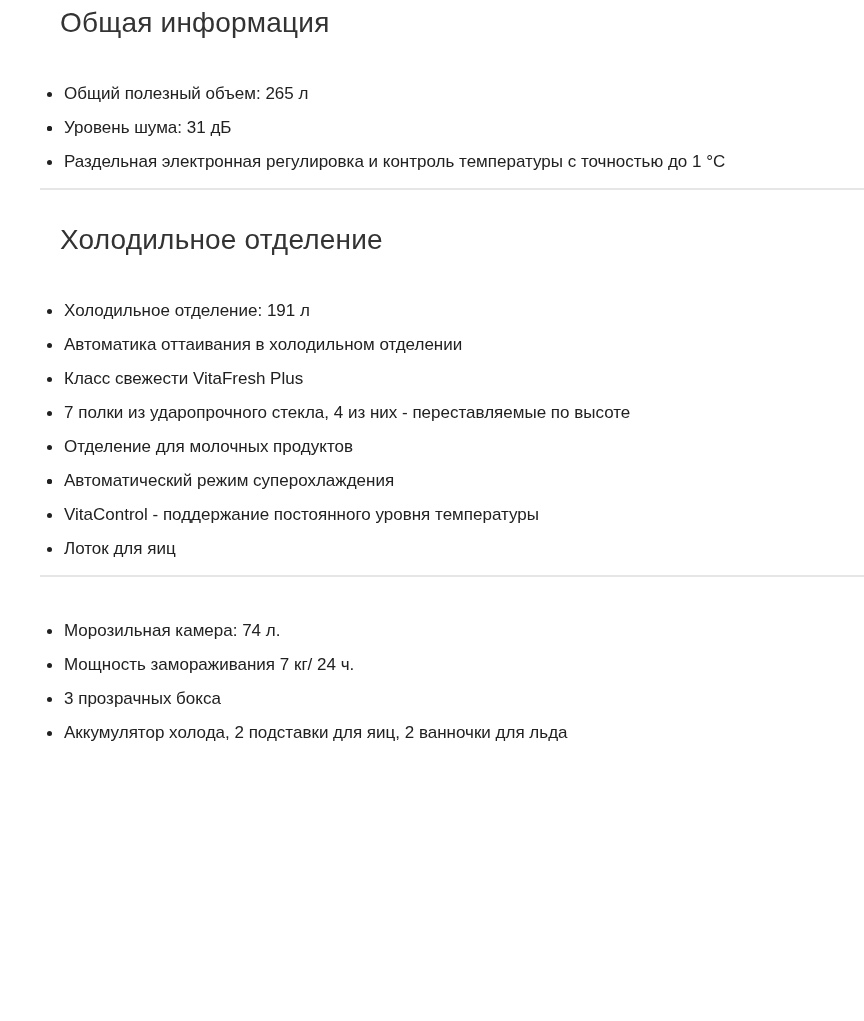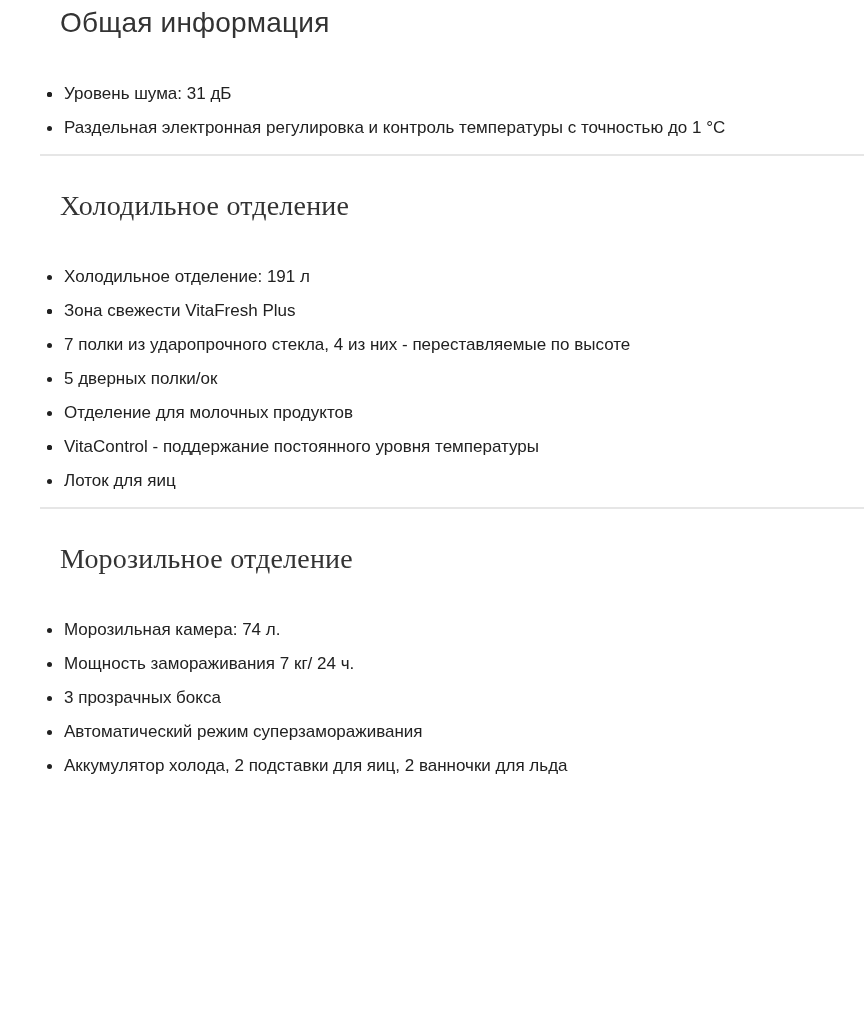--- a/index.html
+++ b/index.html
@@ -27,21 +27,20 @@
     color: #333333;
     margin: 0 0 0 60px;
     padding: 0;
     line-height: 34px;
   }
   .spec-section:first-of-type .spec-title {
     margin-top: 6px;
   }
   .divider + .spec-section .spec-title {
     margin-top: 33px;
-    font-family: Liberation Serif, serif;
   }
   .spec-list {
     list-style: none;
     margin: 44px 0 0 0;
     padding: 0 0 0 40px;
   }
   .spec-item {
     position: relative;
     font-size: 17px;
     line-height: 20px;
@@ -66,20 +65,24 @@
   }
 </style>
 </head>
 <body>
 
 <main>
   <section class="spec-section">
     <h2 class="spec-title">Общая информация</h2>
     <ul class="spec-list">
 
+  <li class="spec-item">
+    <span class="bullet-dot"></span>
+    <span class="spec-item-text">Общий полезный объем: 265 л</span>
+  </li>
 
   <li class="spec-item">
     <span class="bullet-dot"></span>
   </li>
 
   <li class="spec-item">
     <span class="bullet-dot"></span>
     <span class="spec-item-text">Уровень шума: 31 дБ</span>
   </li>
 
@@ -93,82 +96,78 @@
   <section class="spec-section">
     <h2 class="spec-title">Холодильное отделение</h2>
     <ul class="spec-list">
   <li class="spec-item">
     <span class="bullet-dot"></span>
     <span class="spec-item-text">Холодильное отделение: 191 л</span>
   </li>
 
   <li class="spec-item">
     <span class="bullet-dot"></span>
+    <span class="spec-item-text">Автоматика оттаивания в холодильном отделении</span>
   </li>
 
   <li class="spec-item">
     <span class="bullet-dot"></span>
-    <span class="spec-item-text">Зона свежести VitaFresh Plus</span>
+    <span class="spec-item-text">Класс свежести VitaFresh Plus</span>
   </li>
 
   <li class="spec-item">
     <span class="bullet-dot"></span>
     <span class="spec-item-text">7 полки из ударопрочного стекла, 4 из них - переставляемые по высоте</span>
   </li>
 
-  <li class="spec-item">
-    <span class="bullet-dot"></span>
-    <span class="spec-item-text">5 дверных полки/ок</span>
-  </li>
 
   <li class="spec-item">
     <span class="bullet-dot"></span>
     <span class="spec-item-text">Отделение для молочных продуктов</span>
   </li>
 
   <li class="spec-item">
     <span class="bullet-dot"></span>
   </li>
 
+  <li class="spec-item">
+    <span class="bullet-dot"></span>
+    <span class="spec-item-text">Автоматический режим суперохлаждения</span>
+  </li>
 
   <li class="spec-item">
     <span class="bullet-dot"></span>
     <span class="spec-item-text">VitaControl - поддержание постоянного уровня температуры</span>
   </li>
 
   <li class="spec-item">
     <span class="bullet-dot"></span>
     <span class="spec-item-text">Лоток для яиц</span>
   </li>
 </ul>
   </section>
 <hr class="divider">
   <section class="spec-section">
-    <h2 class="spec-title">Морозильное отделение</h2>
     <ul class="spec-list">
   <li class="spec-item">
     <span class="bullet-dot"></span>
     <span class="spec-item-text">Морозильная камера: 74 л.</span>
   </li>
 
 
   <li class="spec-item">
     <span class="bullet-dot"></span>
     <span class="spec-item-text">Мощность замораживания 7 кг/ 24 ч.</span>
   </li>
 
   <li class="spec-item">
     <span class="bullet-dot"></span>
     <span class="spec-item-text">3 прозрачных бокса</span>
   </li>
 
-  <li class="spec-item">
-    <span class="bullet-dot"></span>
-    <span class="spec-item-text">Автоматический режим суперзамораживания</span>
-  </li>
 
   <li class="spec-item">
     <span class="bullet-dot"></span>
     <span class="spec-item-text">Аккумулятор холода, 2 подставки для яиц, 2 ванночки для льда</span>
   </li>
 </ul>
   </section>
 </main>
 
 </body></html>

